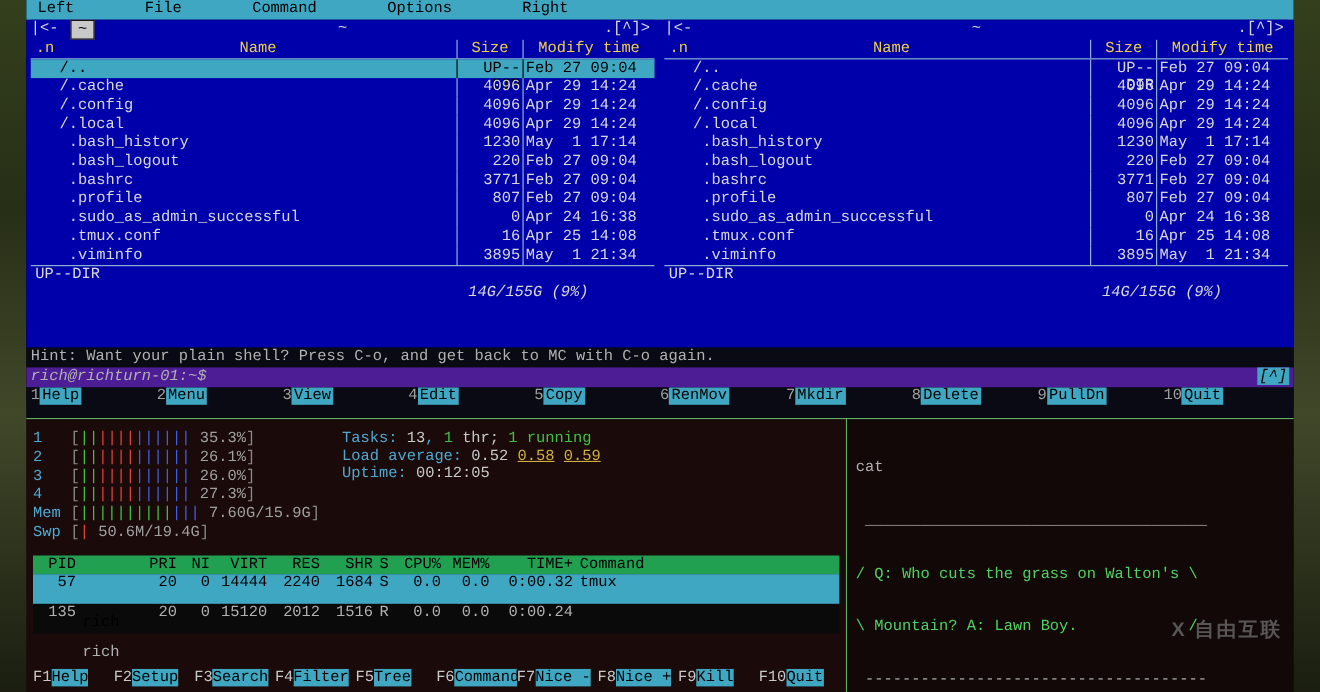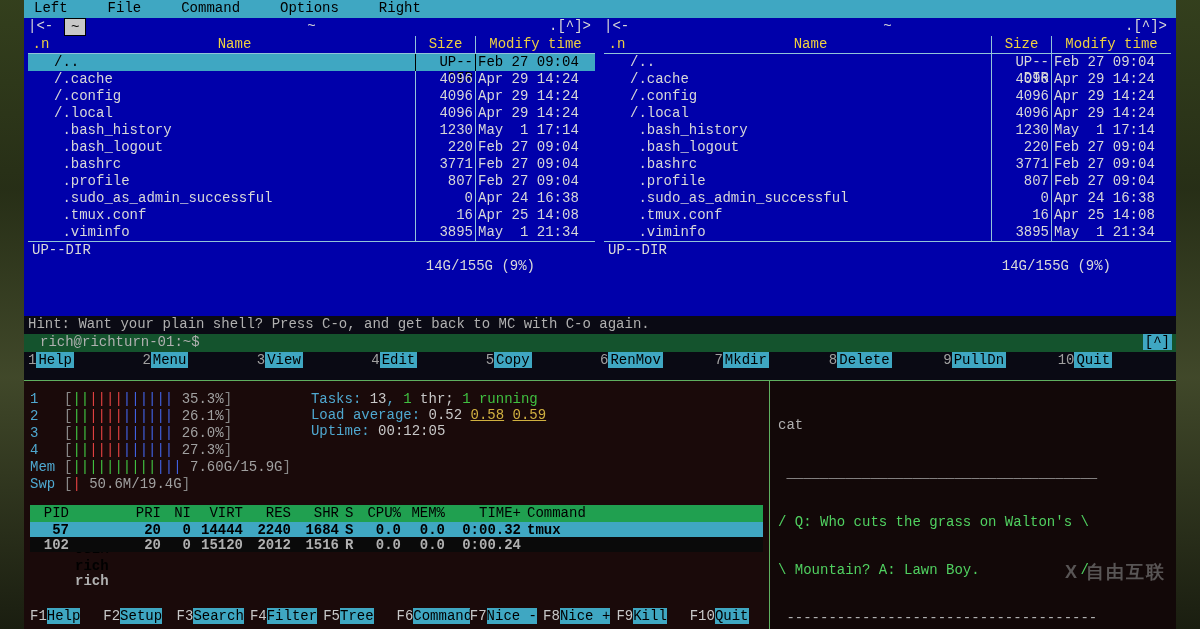--- a/index.html
+++ b/index.html
@@ -36,21 +36,21 @@
 .mc {
   background: #0a0a14;
   height: 380px;
 }
 .mc-menubar {
   background: #3fa7c2;
   color: #000;
   display: flex;
   padding: 0 10px;
   height: 18px;
-  gap: 40px;
+  gap: 64px;
 }
 .mc-menubar span { cursor: pointer; }
 .mc-tildebox {
   position: absolute;
   top: 18px;
   left: 40px;
   background: #c8c8c8;
   color: #000;
   padding: 0 6px;
   border: 1px solid #000;
@@ -96,33 +96,34 @@
 .mc-row .c-mod { width: 120px; border-left: 1px solid #92c4d8; padding-left: 2px; white-space: pre; }
 .mc-row.selected { background: #3fa7c2; color: #000; }
 .mc-row.selected .c-size { border-left-color: #000; }
 .mc-row.selected .c-mod { border-left-color: #000; }
 .mc-panel-footer {
   border-top: 1px solid #92c4d8;
   height: 36px;
   color: #d8d8d8;
 }
 .mc-panel-footer .updir { padding: 0 4px; }
-.mc-panel-footer .disk { text-align: right; padding-right: 60px; }
+.mc-panel-footer .disk { text-align: right; padding-right: 60px; font-style: italic; }
 .mc-hint {
   background: #0a0a14;
   color: #b0b0b0;
   padding: 0 4px;
   height: 18px;
 }
 .mc-prompt {
-  background: #14532d;
+  background: #4c1d95;
   color: #b0b0b0;
-  padding: 0 16px;
+  padding: 0 4px;
   height: 18px;
   position: relative;
+  font-style: italic;
 }
 .mc-prompt .caret { position: absolute; right: 4px; background: #3fa7c2; color: #000; padding: 0 2px; }
 .mc-fkeys {
   background: #0a0a14;
   display: flex;
   height: 18px;
   padding: 0 4px;
 }
 .mc-fkeys .fk { flex: 1; white-space: nowrap; overflow: hidden; }
 .mc-fkeys .fk .num { color: #a0a0a0; }
@@ -155,21 +156,21 @@
 .htop-info .y { color: #d0b040; text-decoration: underline; }
 .htop-info .g { color: #40c040; }
 .htop-table-head {
   background: #20a050;
   color: #000;
   display: flex;
   height: 17px;
   margin-top: 6px;
 }
 .htop-table-head span { padding: 0 3px; }
-.htop-proc-row { display: flex; color: #000; height: 15px; font-weight: bold; }
+.htop-proc-row { display: flex; color: #000; height: 27px; }
 .htop-proc-row.sel { background: #3fa7c2; }
 .htop-proc-row.run { background: #0a0a0a; color: #b0b0b0; }
 .htop-proc-row span { padding: 0 3px; white-space: pre; }
 .col-pid { width: 42px; text-align: right; }
 .col-user { width: 54px; margin-top: 36px; }
 .col-pri { width: 38px; text-align: right; }
 .col-ni { width: 30px; text-align: right; }
 .col-virt { width: 52px; text-align: right; }
 .col-res { width: 48px; text-align: right; }
 .col-shr { width: 48px; text-align: right; }
@@ -469,21 +470,21 @@
             <span class="col-virt">14444</span>
             <span class="col-res">2240</span>
             <span class="col-shr">1684</span>
             <span class="col-s">S</span>
             <span class="col-cpu">0.0</span>
             <span class="col-mem">0.0</span>
             <span class="col-time">0:00.32</span>
             <span class="col-cmd">tmux</span>
           </div>
           <div class="htop-proc-row run">
-            <span class="col-pid">102</span>
+            <span class="col-pid">135</span>
             <span class="col-user">rich</span>
             <span class="col-pri">20</span>
             <span class="col-ni">0</span>
             <span class="col-virt">15120</span>
             <span class="col-res">2012</span>
             <span class="col-shr">1516</span>
             <span class="col-s">R</span>
             <span class="col-cpu">0.0</span>
             <span class="col-mem">0.0</span>
             <span class="col-time">0:00.24</span>

